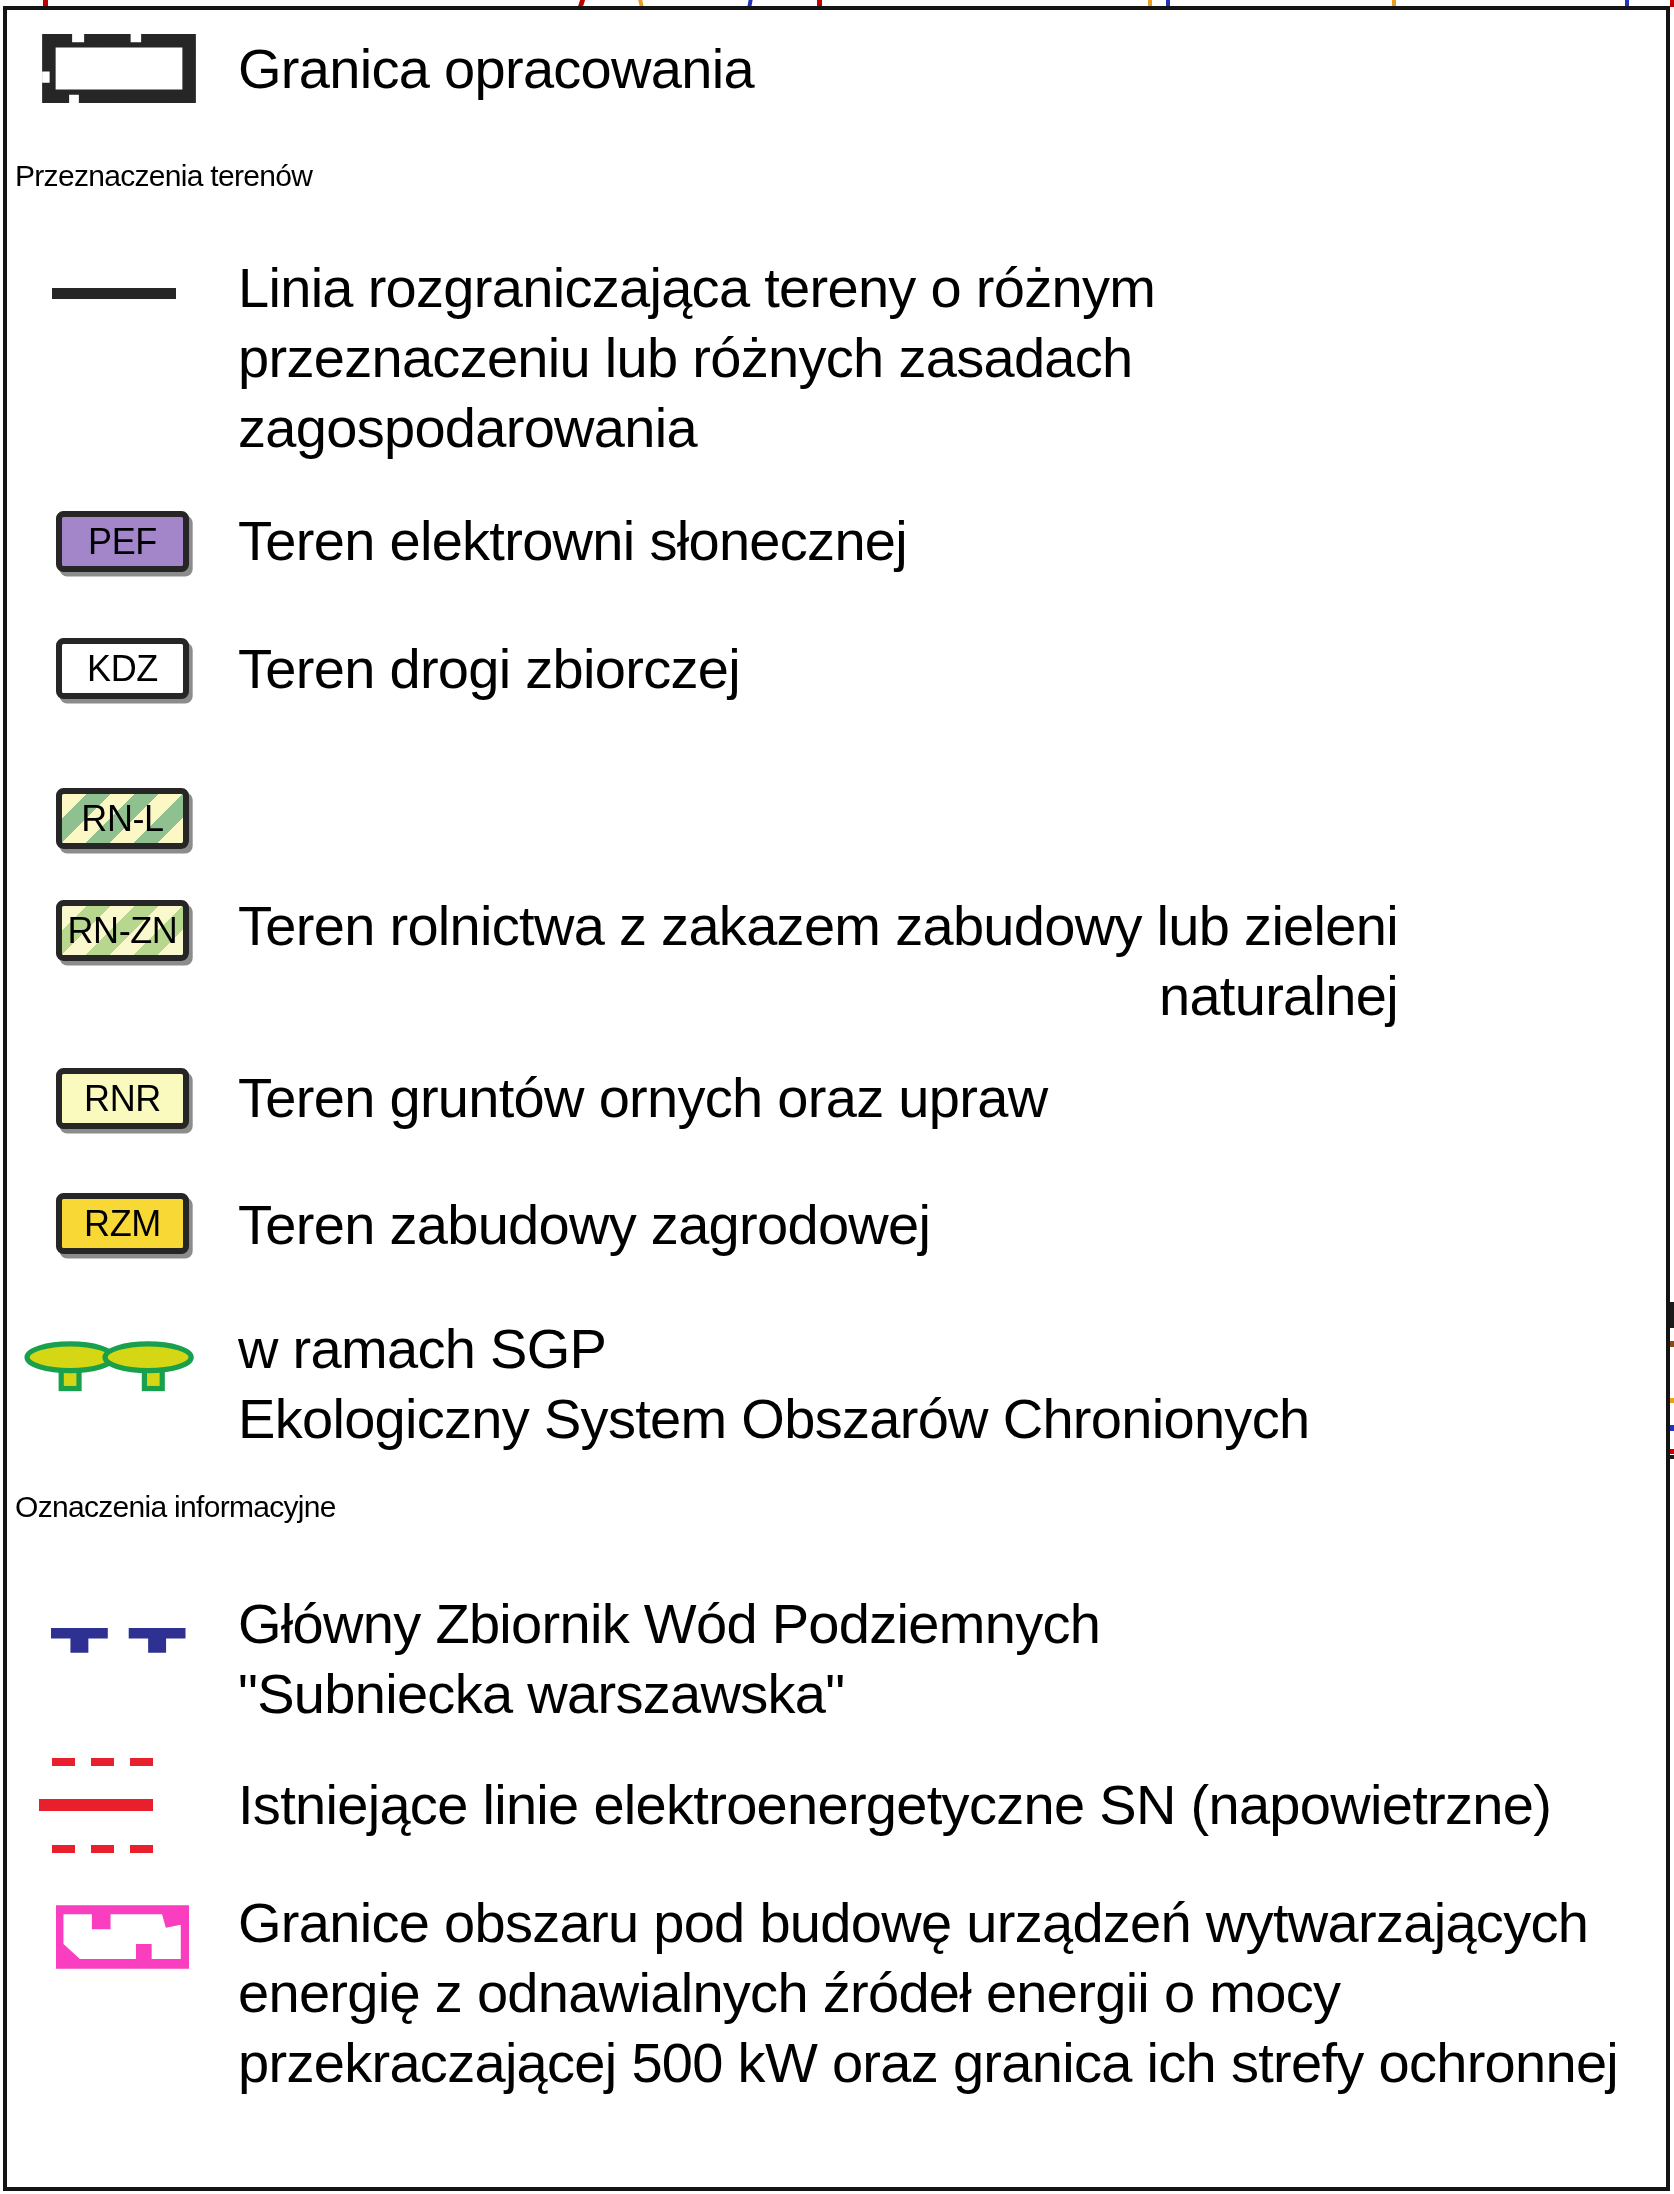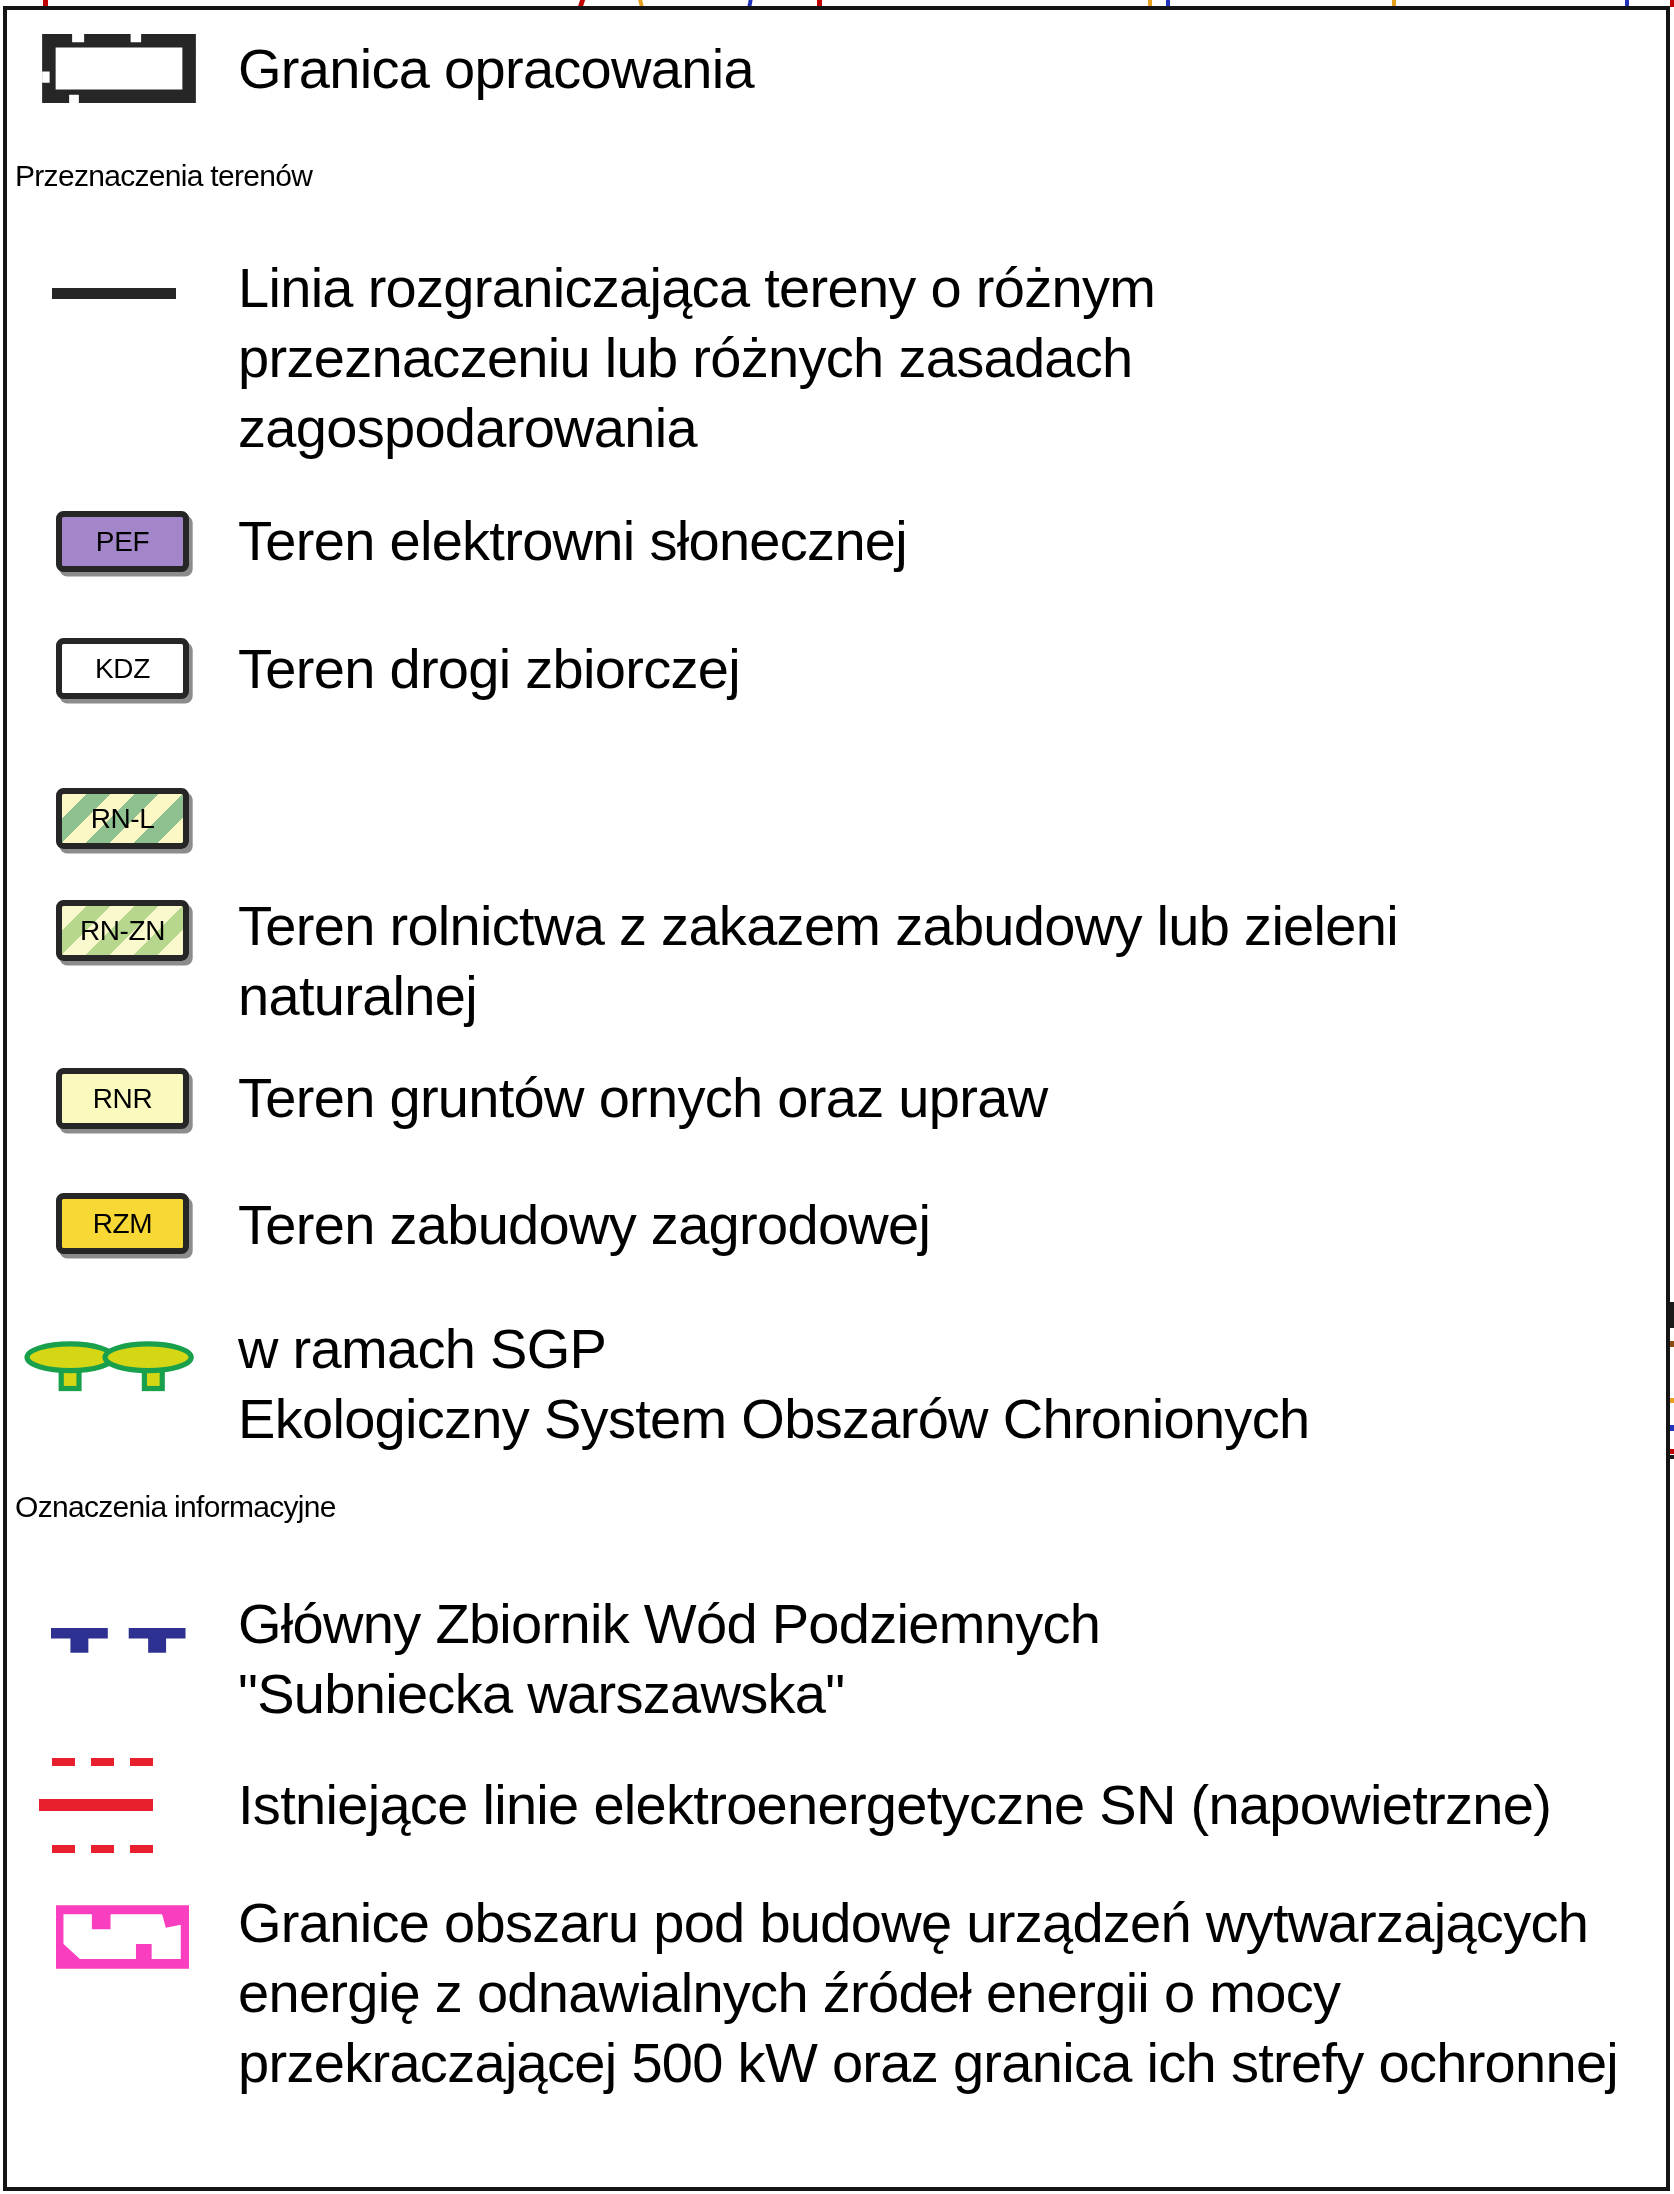--- a/index.html
+++ b/index.html
@@ -20,21 +20,21 @@
   .section-heading{
     position:absolute;left:15px;font-size:30px;line-height:70px;
     letter-spacing:-0.7px;white-space:nowrap;
   }
   
   .sym-box{
     position:absolute;left:56px;width:133px;height:61px;box-sizing:border-box;
     border:6.7px solid #262626;border-radius:7.5px;
     box-shadow:3.7px 4.5px 0 rgba(45,45,45,0.55);
     display:flex;align-items:center;justify-content:center;
-    font-size:28px;letter-spacing:-0.4px;
+    font-size:36px;letter-spacing:-0.4px;
   }
   .box-pef{background:#a286c9;}
   .box-kdz{background:#ffffff;}
   .box-rnl{background:repeating-linear-gradient(135deg,#fbf8c6 0 17px,#8fc08f 17px 34px);}
   .box-rnzn{background:repeating-linear-gradient(135deg,#f9f9cd 0 17px,#b7d78f 17px 34px);}
   .box-rnr{background:#fbfabe;}
   .box-rzm{background:#f8d834;}
   
   .line-symbol{position:absolute;left:52px;top:288px;width:124px;height:10.5px;background:#262626;}
   
@@ -105,21 +105,21 @@
   </div>
   <div class="item-text" style="top:634px;">Teren drogi zbiorczej</div>
 
   <div class="sym-box box-rnl" style="top:788px;">
     <span>RN-L</span>
   </div>
 
   <div class="sym-box box-rnzn" style="top:900px;">
     <span>RN-ZN</span>
   </div>
-  <div class="item-text" style="top:891px;">
+  <div class="item-text" style="top:891px;text-align:right;">
     <div>Teren rolnictwa z zakazem zabudowy lub zieleni</div>
     <div>naturalnej</div>
   </div>
 
   <div class="sym-box box-rnr" style="top:1068px;">
     <span>RNR</span>
   </div>
   <div class="item-text" style="top:1063px;">Teren gruntów ornych oraz upraw</div>
 
   <div class="sym-box box-rzm" style="top:1193px;">

